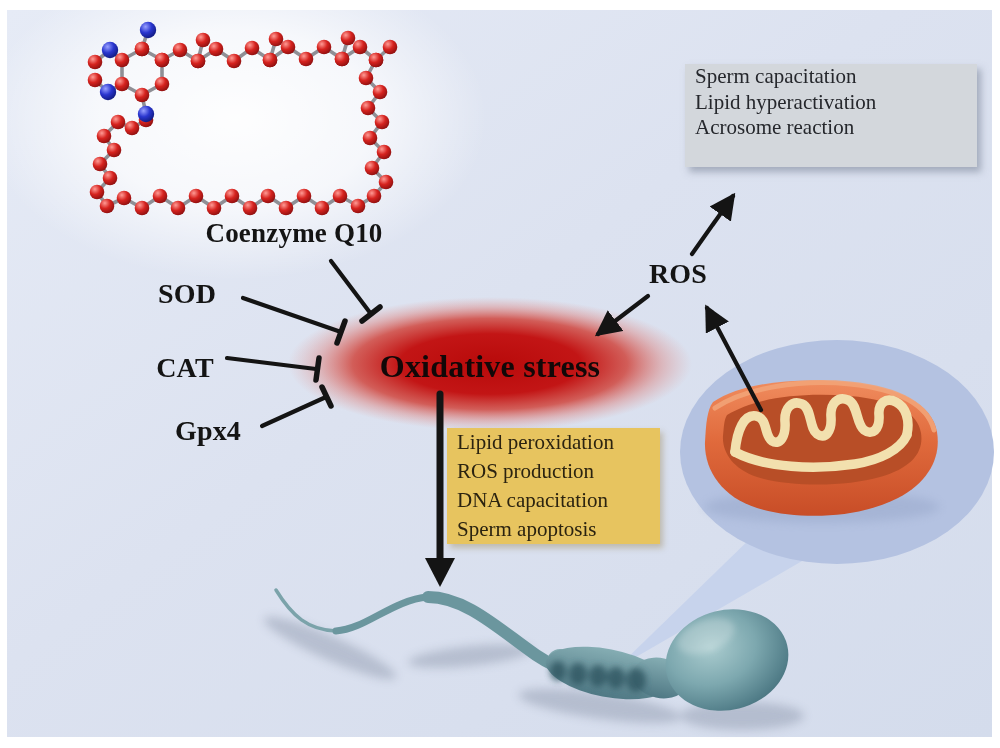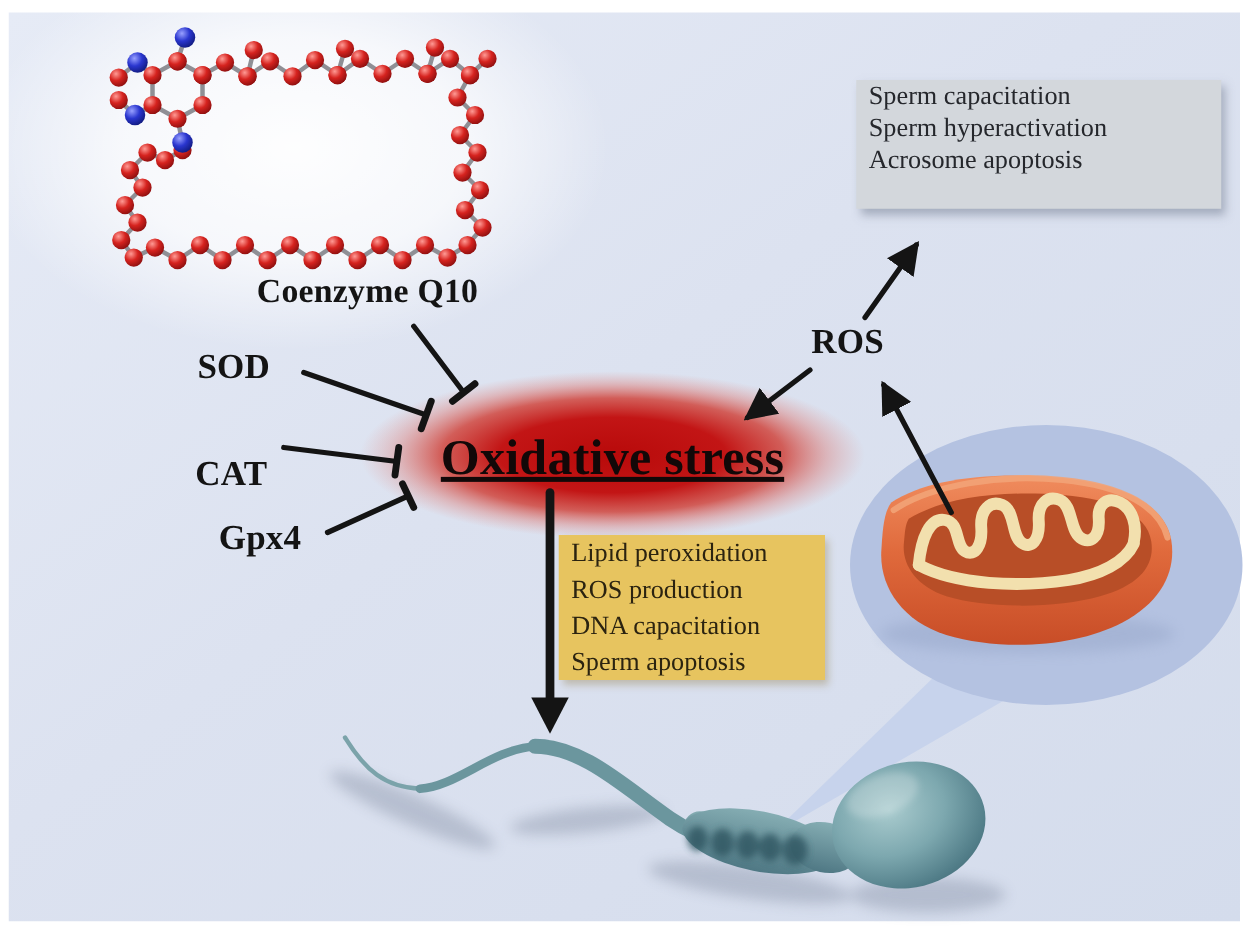--- a/index.html
+++ b/index.html
@@ -9,21 +9,21 @@
   .lbl{position:absolute;transform:translate(-50%,-50%);font-weight:700;color:#141414;
        white-space:nowrap;letter-spacing:.2px;}
   .infobox{position:absolute;color:#25272c;}
   .infobox .bline{white-space:nowrap;}
   .box-gray{left:685px;top:64px;width:292px;height:103px;background:#d3d7dc;
             font-size:21px;line-height:25.6px;padding:0 0 0 10px;box-sizing:border-box;
             box-shadow:4px 5px 7px rgba(110,120,140,.5);}
   .box-yellow{left:447px;top:428px;width:213px;height:116px;background:#e7c45f;color:#2b2310;
             font-size:21px;line-height:29px;padding:0 0 0 10px;box-sizing:border-box;
             box-shadow:3px 4px 6px rgba(140,115,55,.35);}
-  .lbl-oxstress{font-size:40px;color:#120808;text-decoration:underline;}
+  .lbl-oxstress{font-size:32px;color:#120808;}
   .lbl-mid{font-size:28px;}
   .lbl-coq{font-size:27px;}
   .lbl-ros{font-size:28px;}
 </style>
 </head>
 <body>
 
 <div class="stage">
 <svg width="1000" height="748" viewBox="0 0 1000 748">
   <defs>
@@ -286,29 +286,29 @@
     </g>
     <g>
       <path d="M440,394 L440,560" stroke-width="7"></path>
       <polygon points="425,558 455,558 440,587" fill="#141414" stroke="none"></polygon>
     </g>
   </g>
 </svg>
 
 <div class="lbl lbl-coq" style="left:294px;top:233px;">Coenzyme Q10</div>
 <div class="lbl lbl-mid" style="left:187px;top:294px;">SOD</div>
-<div class="lbl lbl-mid" style="left:185px;top:380px;">CAT</div>
+<div class="lbl lbl-mid" style="left:185px;top:368px;">CAT</div>
 <div class="lbl lbl-mid" style="left:208px;top:431px;">Gpx4</div>
 <div class="lbl lbl-ros" style="left:678px;top:274px;">ROS</div>
 <div class="lbl lbl-oxstress" style="left:490px;top:366px;">Oxidative stress</div>
 
 <div class="infobox box-gray">
   <div class="bline">Sperm capacitation</div>
-  <div class="bline">Sperm hyperactivation</div>
-  <div class="bline">Acrosome apoptosis</div>
+  <div class="bline">Lipid hyperactivation</div>
+  <div class="bline">Acrosome reaction</div>
 </div>
 
 <div class="infobox box-yellow">
   <div class="bline">Lipid peroxidation</div>
   <div class="bline">ROS production</div>
   <div class="bline">DNA capacitation</div>
   <div class="bline">Sperm apoptosis</div>
 </div>
 </div>
 

